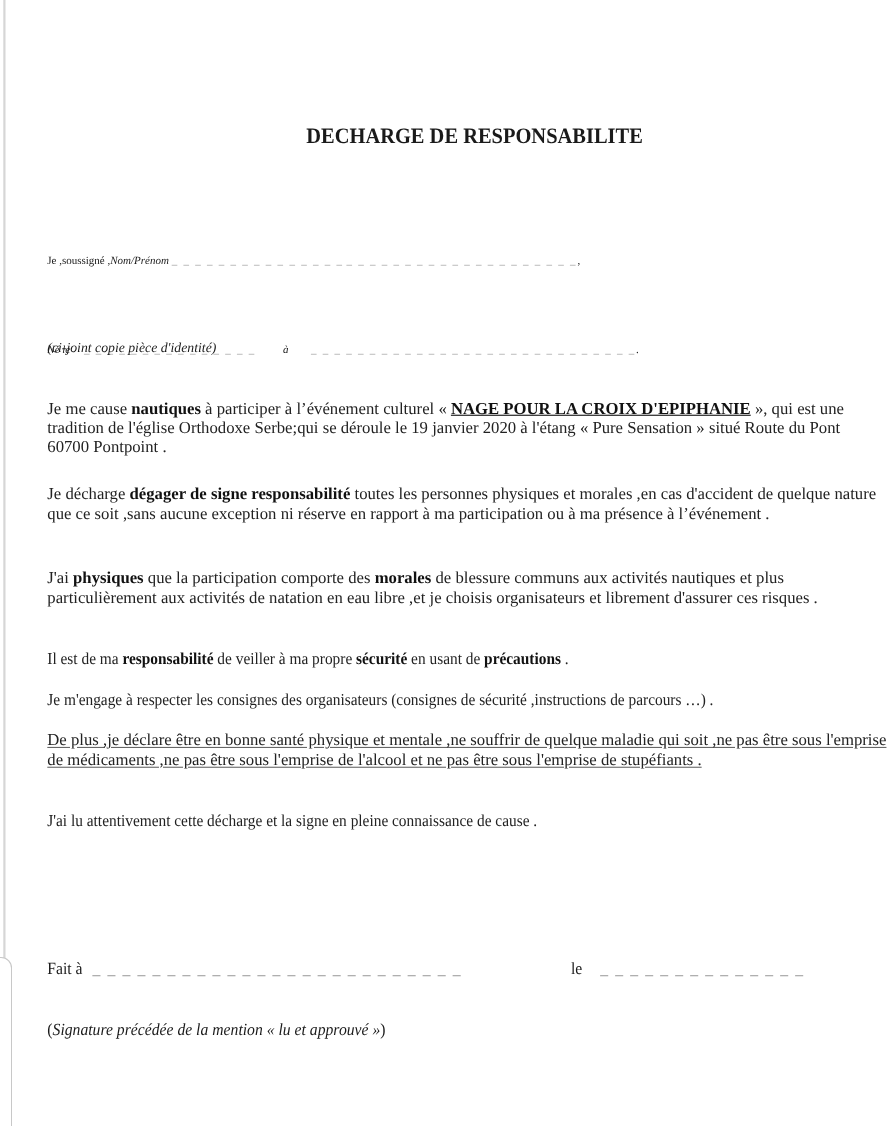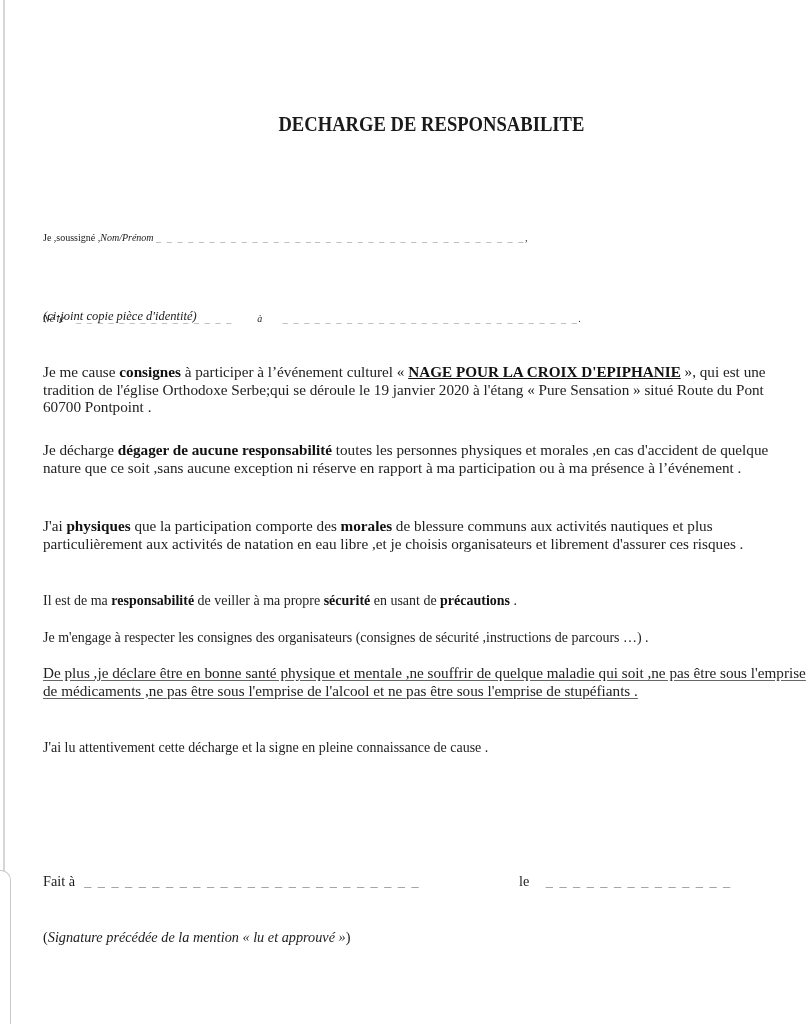--- a/index.html
+++ b/index.html
@@ -98,25 +98,25 @@
 <div class="line" style="top:271px;margin-top:42px;">
   <span class="ital">Né le</span>
   <span class="dash" style="margin-left:10px;">_ _ _ _ _ _ _ _ _ _ _ _ _ _ _</span>
   <span class="ital" style="margin-left:22px;">à</span>
   <span class="dash" style="margin-left:18px;">_ _ _ _ _ _ _ _ _ _ _ _ _ _ _ _ _ _ _ _ _ _ _ _ _ _ _ _</span><span>.</span>
 </div>
 
 <div class="line small-ital" style="top:309px;">(ci-joint copie pièce d'identité)</div>
 
 <div class="para" style="top:363px;">
-  <span>Je me cause </span><b>consignes</b><span> à participer à l’événement culturel « </span><b class="u">NAGE POUR LA CROIX D'EPIPHANIE</b><span> », qui est une tradition de l'église Orthodoxe Serbe;qui se déroule le 19 janvier 2020 à l'étang « Pure Sensation » situé Route du Pont 60700 Pontpoint .</span>
+  <span>Je me cause </span><b>nautiques</b><span> à participer à l’événement culturel « </span><b class="u">NAGE POUR LA CROIX D'EPIPHANIE</b><span> », qui est une tradition de l'église Orthodoxe Serbe;qui se déroule le 19 janvier 2020 à l'étang « Pure Sensation » situé Route du Pont 60700 Pontpoint .</span>
 </div>
 
 <div class="para" style="top:441px;">
-  <span>Je décharge </span><b>dégager de aucune responsabilité</b><span> toutes les personnes physiques et morales ,en cas d'accident de quelque nature que ce soit ,sans aucune exception ni réserve en rapport à ma participation ou à ma présence à l’événement .</span>
+  <span>Je décharge </span><b>dégager de signe responsabilité</b><span> toutes les personnes physiques et morales ,en cas d'accident de quelque nature que ce soit ,sans aucune exception ni réserve en rapport à ma participation ou à ma présence à l’événement .</span>
 </div>
 
 <div class="para" style="top:517px;">
   <span>J'ai </span><b>physiques</b><span> que la participation comporte des </span><b>morales</b><span> de blessure communs aux activités nautiques et plus particulièrement aux activités de natation en eau libre ,et je choisis organisateurs et librement d'assurer ces risques .</span>
 </div>
 
 <div class="para cond" style="top:591px; width:830px;">
   <span>Il est de ma </span><b>responsabilité</b><span> de veiller à ma propre </span><b>sécurité</b><span> en usant de </span><b>précautions</b><span> .</span>
 </div>
 

